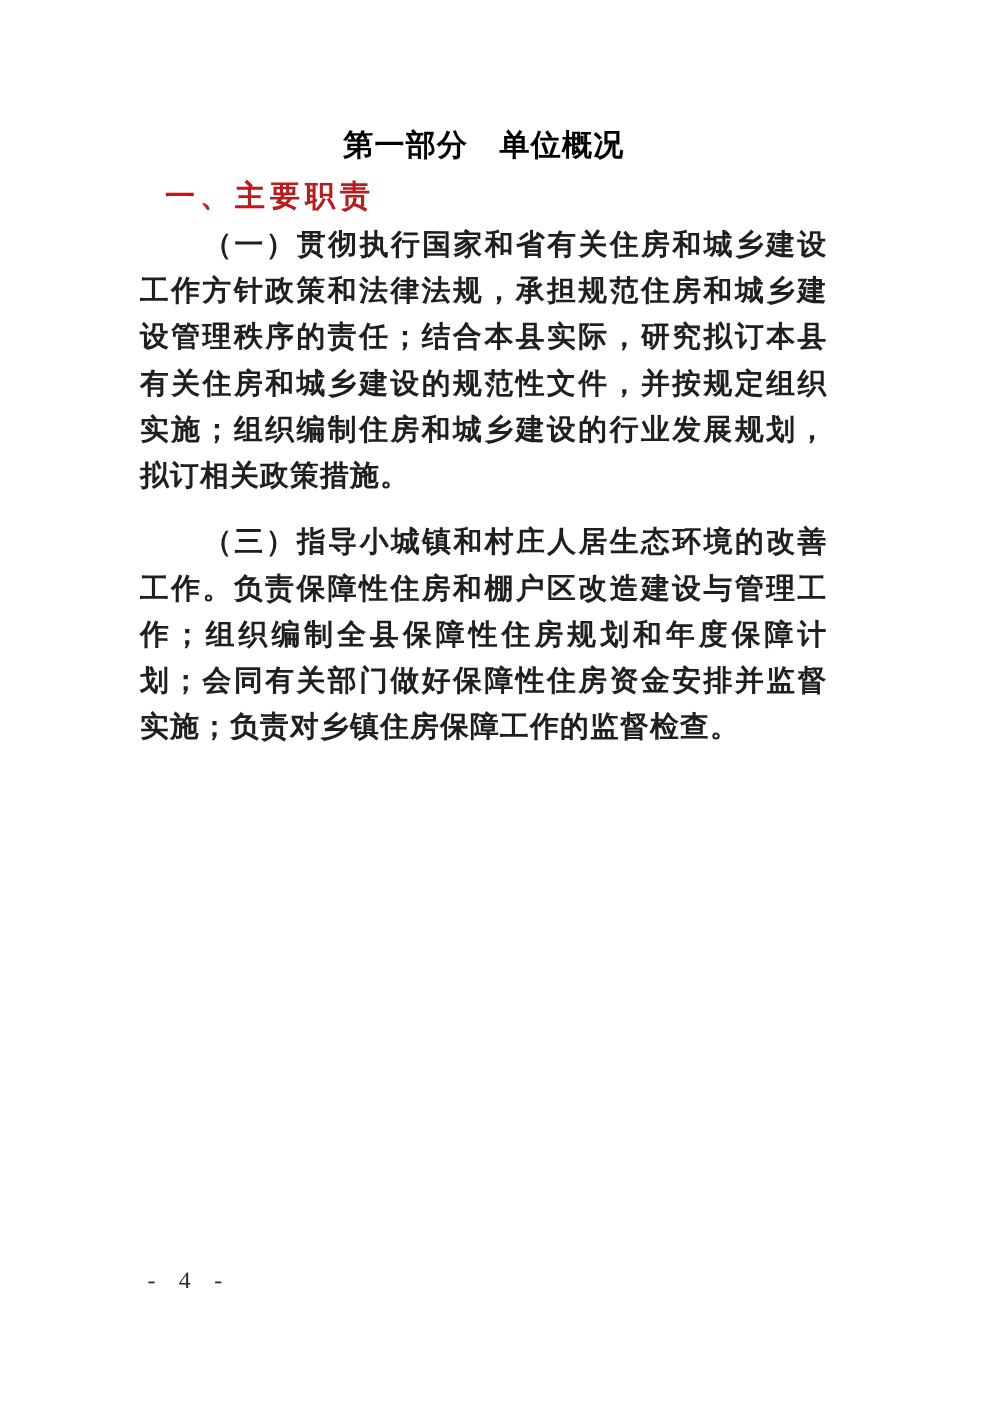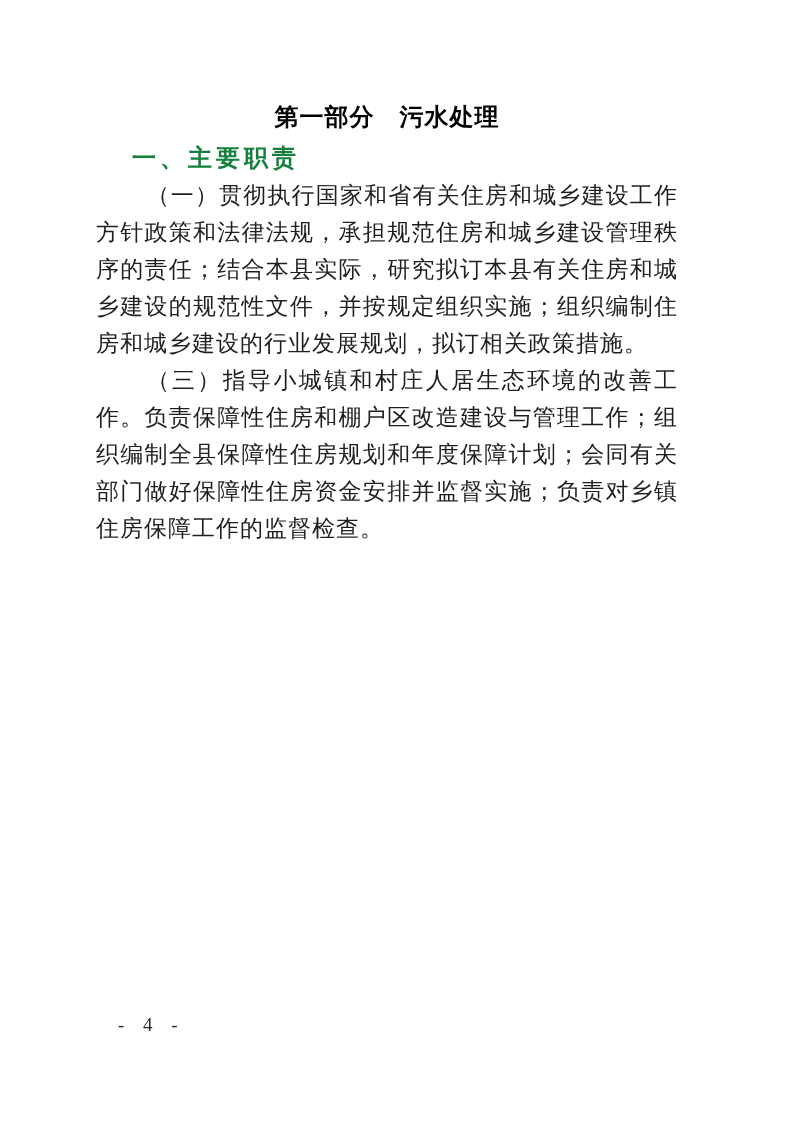--- a/index.html
+++ b/index.html
@@ -37,26 +37,26 @@
     color: #000000;
   }
   .section-heading {
     margin: 10px 0 0 0;
     padding-left: 36px;
     font-family: "Liberation Sans", "DejaVu Sans", sans-serif;
     font-weight: 700;
     font-size: 24px;
     line-height: 30px;
     letter-spacing: 4px;
-    color: #15803d;
+    color: #b91c1c;
   }
   .body-para {
-    margin: 0;
+    margin: 16px;
     font-family: "Liberation Serif", "DejaVu Serif", serif;
-    font-weight: 400;
+    font-weight: 700;
     font-size: 23px;
     line-height: 37px;
     letter-spacing: 1px;
     text-align: justify;
     text-indent: 2.2em;
     color: #1f1f1f;
   }
   .body-para.first {
     margin-top: 4px;
   }
@@ -68,19 +68,19 @@
     font-size: 19px;
     letter-spacing: 7px;
     color: #2a2a2a;
   }
 </style>
 </head>
 <body>
 
 <div class="page">
   <div class="content">
-    <h1 class="doc-title">第一部分　污水处理</h1>
+    <h1 class="doc-title">第一部分　单位概况</h1>
     <h2 class="section-heading">一、主要职责</h2>
     <p class="body-para first">（一）贯彻执行国家和省有关住房和城乡建设工作方针政策和法律法规，承担规范住房和城乡建设管理秩序的责任；结合本县实际，研究拟订本县有关住房和城乡建设的规范性文件，并按规定组织实施；组织编制住房和城乡建设的行业发展规划，拟订相关政策措施。</p>
     <p class="body-para">（三）指导小城镇和村庄人居生态环境的改善工作。负责保障性住房和棚户区改造建设与管理工作；组织编制全县保障性住房规划和年度保障计划；会同有关部门做好保障性住房资金安排并监督实施；负责对乡镇住房保障工作的监督检查。</p>
   </div>
   <div class="page-footer">- 4 -</div>
 </div>
 
 </body></html>

